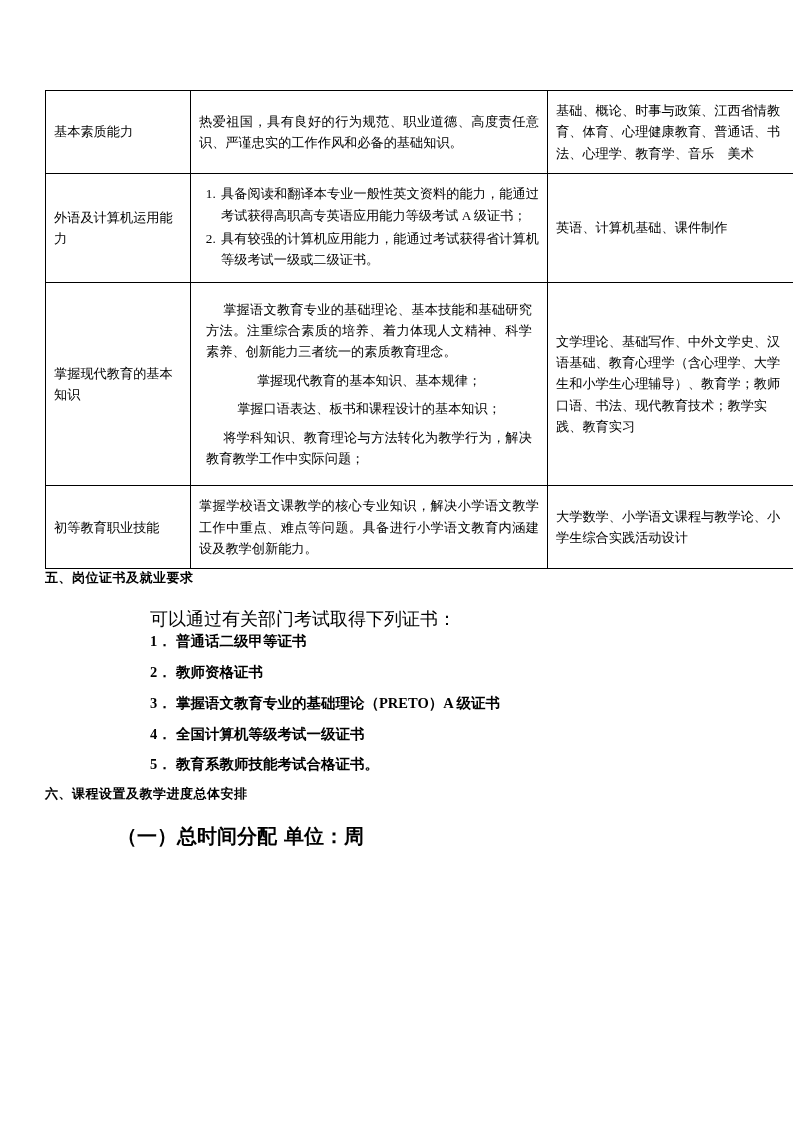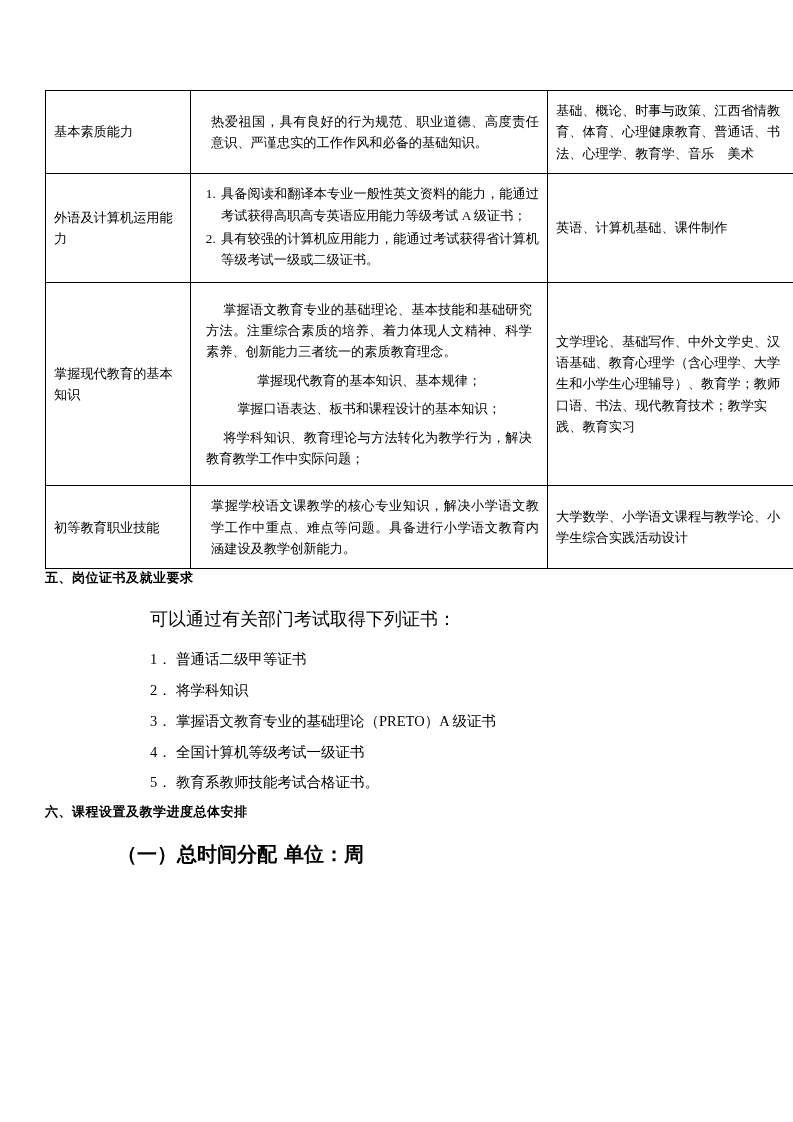--- a/index.html
+++ b/index.html
@@ -45,21 +45,20 @@
     width: 340px;
   }
   td.col-courses {
     width: 234px;
     text-align: left;
   }
 
   .desc-block {
     text-align: justify;
     text-justify: inter-ideograph;
-    margin-left: 12px;
   }
   .desc-center {
     text-align: center;
   }
   ol.numlist {
     margin: 0;
     padding-left: 20px;
     list-style-position: outside;
   }
   ol.numlist li {
@@ -99,24 +98,25 @@
     margin-left: 72px;
   }
 
   .intro-line {
     font-size: 18px;
     margin-top: 20px;
     margin-left: 105px;
   }
   ol.cert-list {
     font-size: 14.5px;
-    margin: 18px 0 0 0;
+    margin: 0 0 0 0;
     padding: 0;
     list-style: none;
     margin-left: 105px;
+    font-weight: bold;
   }
   ol.cert-list li {
     margin-bottom: 9px;
     line-height: 1.5;
   }
   ol.cert-list li .num {
     display: inline-block;
     width: 26px;
   }
 </style>
@@ -168,21 +168,21 @@
       </tr>
     </tbody>
   </table>
 
   <h2 class="section-heading heading-5">五、岗位证书及就业要求</h2>
 
   <div class="intro-line">可以通过有关部门考试取得下列证书：</div>
 
   <ol class="cert-list">
     <li><span class="num">1．</span><span>普通话二级甲等证书</span></li>
-    <li><span class="num">2．</span><span>将学科知识</span></li>
+    <li><span class="num">2．</span><span>教师资格证书</span></li>
     <li><span class="num">3．</span><span>掌握语文教育专业的基础理论（PRETO）A 级证书</span></li>
     <li><span class="num">4．</span><span>全国计算机等级考试一级证书</span></li>
     <li><span class="num">5．</span><span>教育系教师技能考试合格证书。</span></li>
   </ol>
 
   <h2 class="section-heading heading-6">六、课程设置及教学进度总体安排</h2>
 
   <div class="sub-heading">（一）总时间分配  单位：周</div>
 
 </div>

